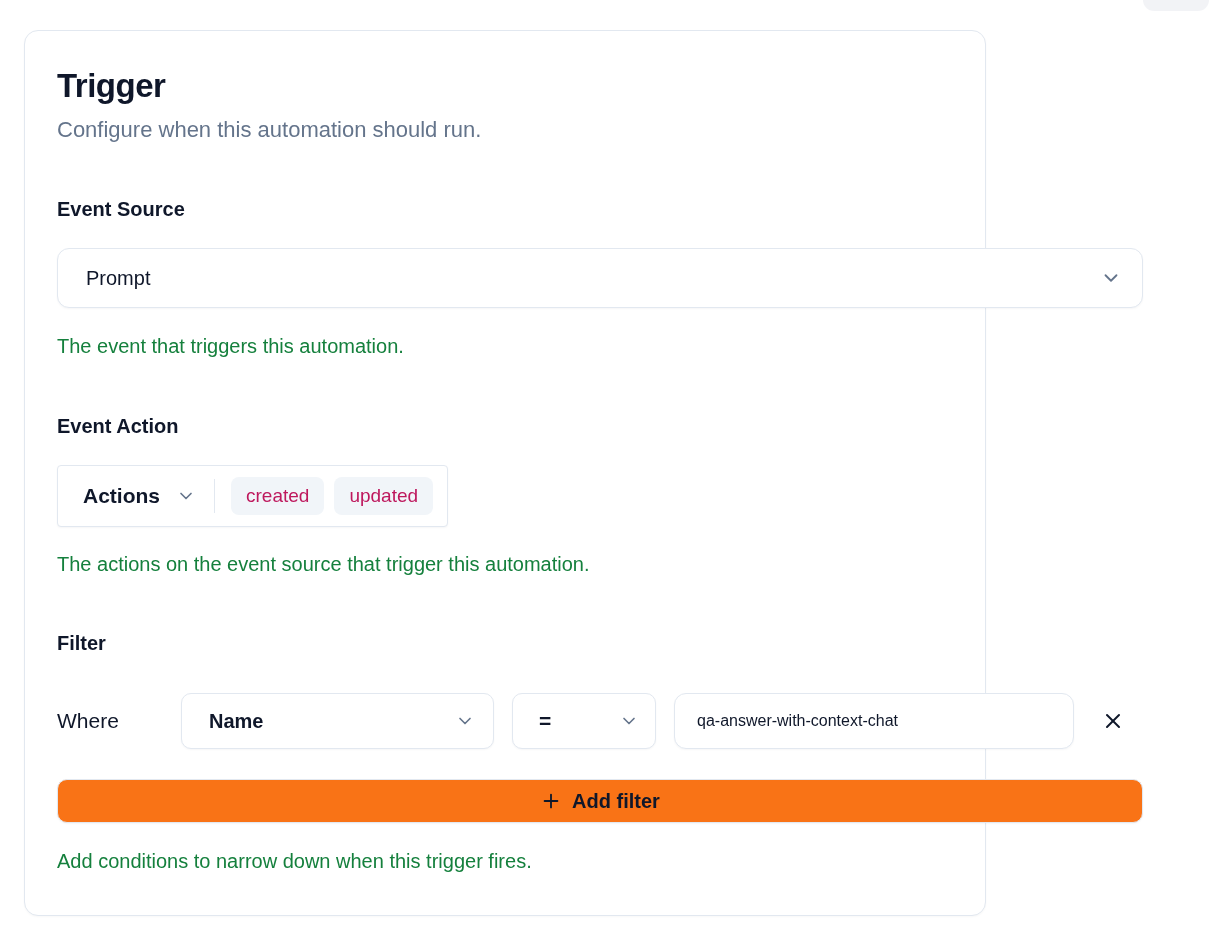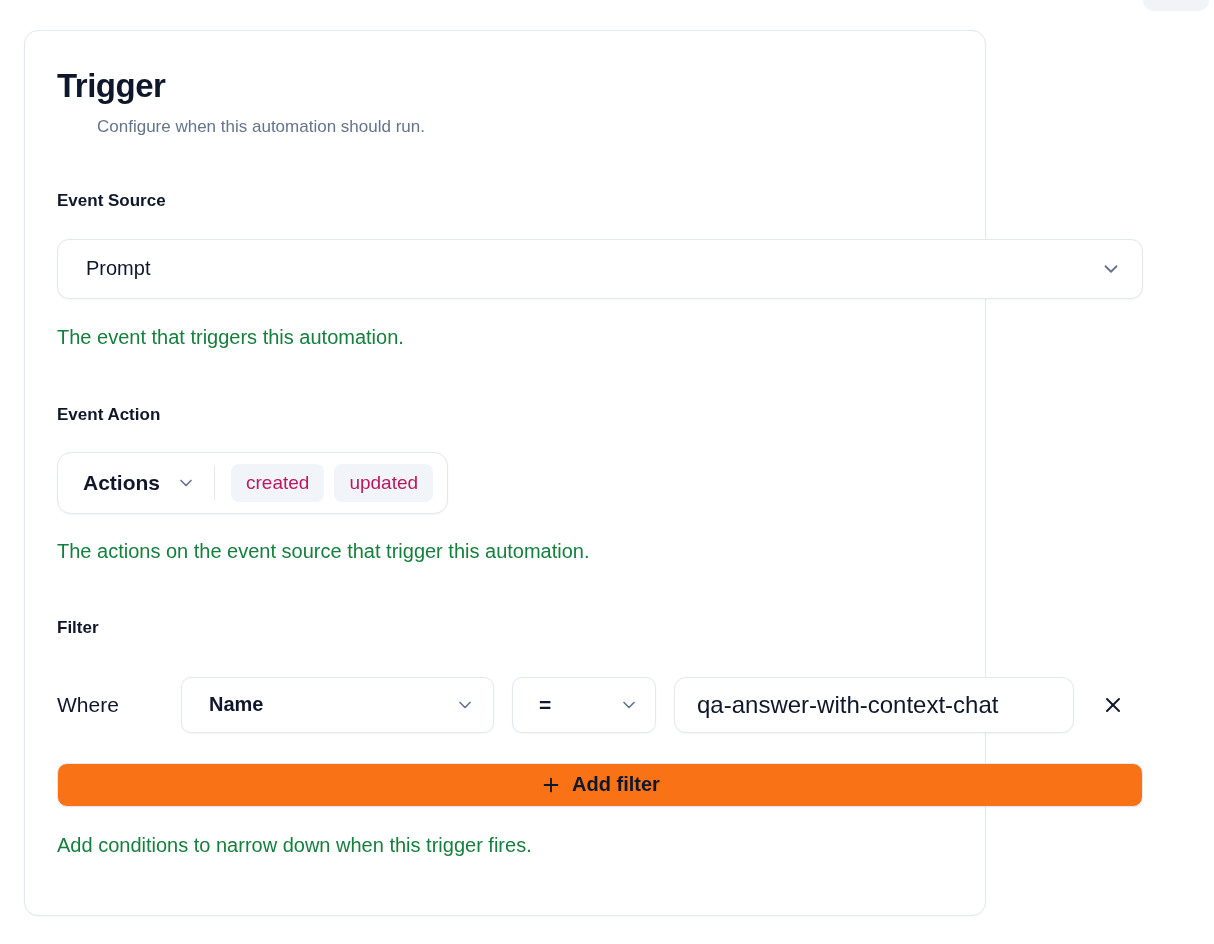--- a/index.html
+++ b/index.html
@@ -31,27 +31,26 @@
   }
   .page-title {
     font-size: 33px;
     font-weight: 700;
     letter-spacing: -0.5px;
     color: #0f172a;
     line-height: 1.15;
   }
   .subtitle {
     margin-top: 12px;
-    font-size: 17px;
+    font-size: 22px;
     color: #64748b;
     line-height: 1.2;
-    margin-left: 40px;
   }
   .field-label {
-    font-size: 17px;
+    font-size: 20px;
     font-weight: 700;
     color: #0f172a;
     line-height: 1.2;
   }
   .mt-section { margin-top: 54px; }
   .helper {
     margin-top: 26px;
     font-size: 20px;
     color: #15803d;
     line-height: 1.2;
@@ -82,21 +81,21 @@
     border-radius: 12px;
   }
   .chevron { flex: none; display: inline-flex; }
   
   .actions-box {
     margin-top: 27px;
     display: inline-flex;
     align-items: center;
     height: 62px;
     border: 1px solid #e2e8f0;
-    border-radius: 14px;
+    border-radius: 4px;
     box-shadow: 0 1px 2px rgba(15, 23, 42, 0.04);
     padding: 0 14px 0 0;
     background: #ffffff;
   }
   .actions-trigger {
     display: inline-flex;
     align-items: center;
     gap: 16px;
     border: none;
     background: transparent;
@@ -159,21 +158,21 @@
   .op-select .select-value { font-weight: 700; font-size: 21px; }
   .value-input {
     margin-left: 18px;
     width: 400px;
     height: 56px;
     flex: none;
     border: 1px solid #e2e8f0;
     border-radius: 12px;
     box-shadow: 0 1px 2px rgba(15, 23, 42, 0.04);
     padding: 0 22px;
-    font-size: 24px;
+    font-size: 16px;
     font-family: inherit;
     color: #0f172a;
     outline: none;
     background: #ffffff;
   }
   .remove-btn {
     margin-left: 18px;
     width: 42px;
     height: 42px;
     border: none;

